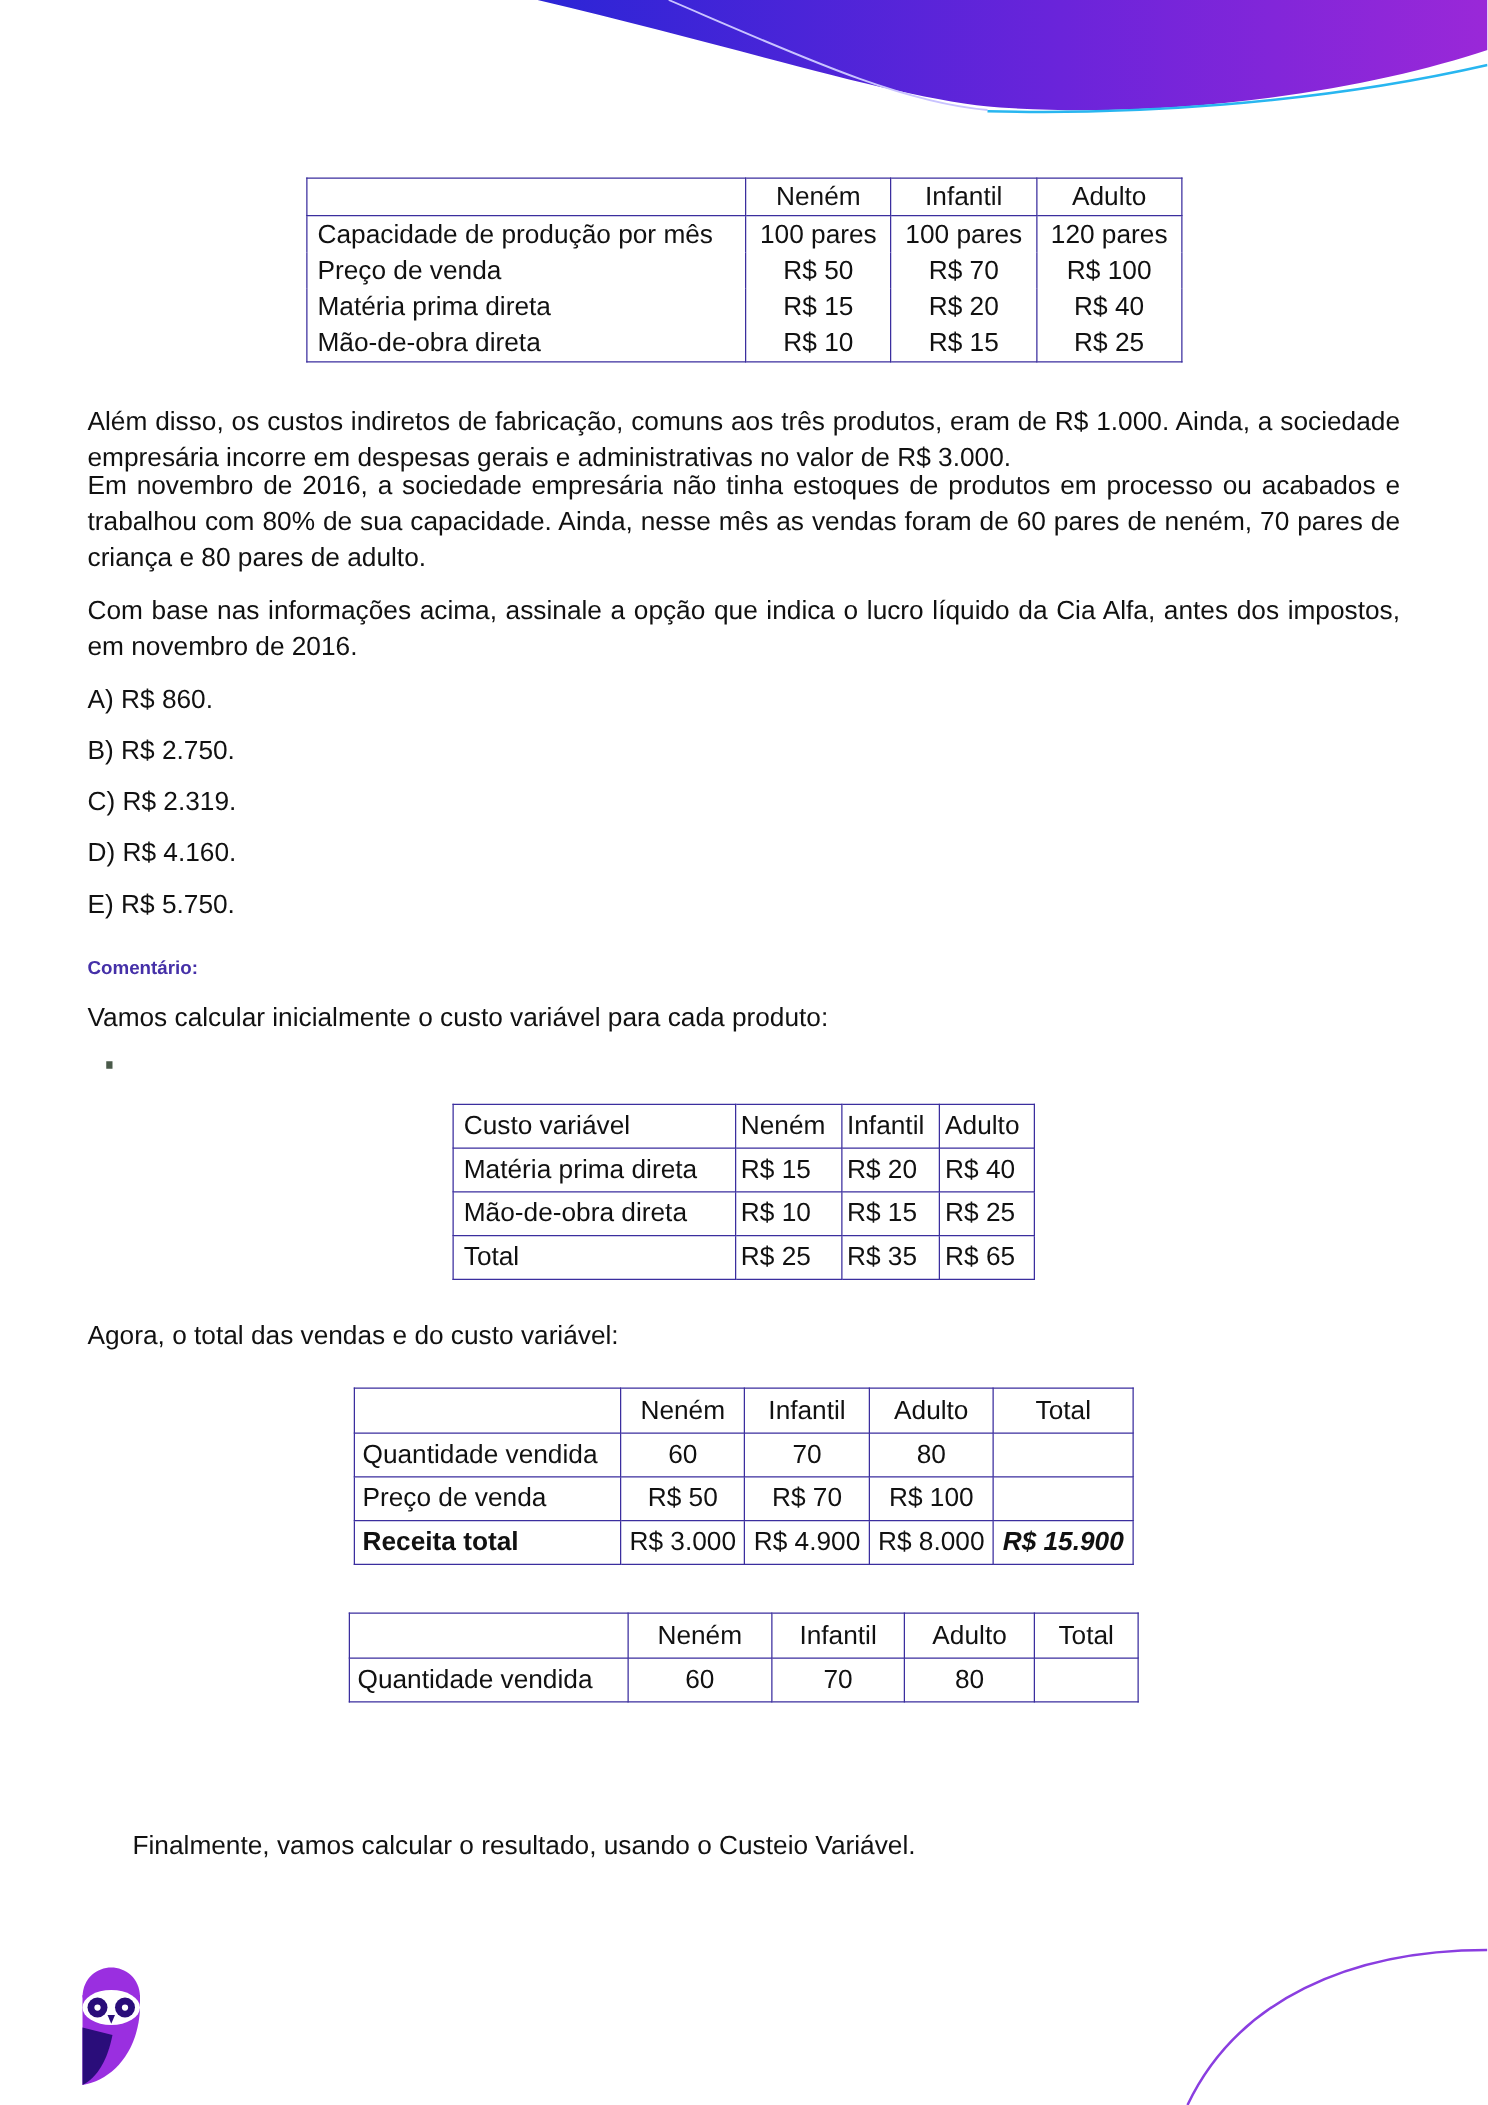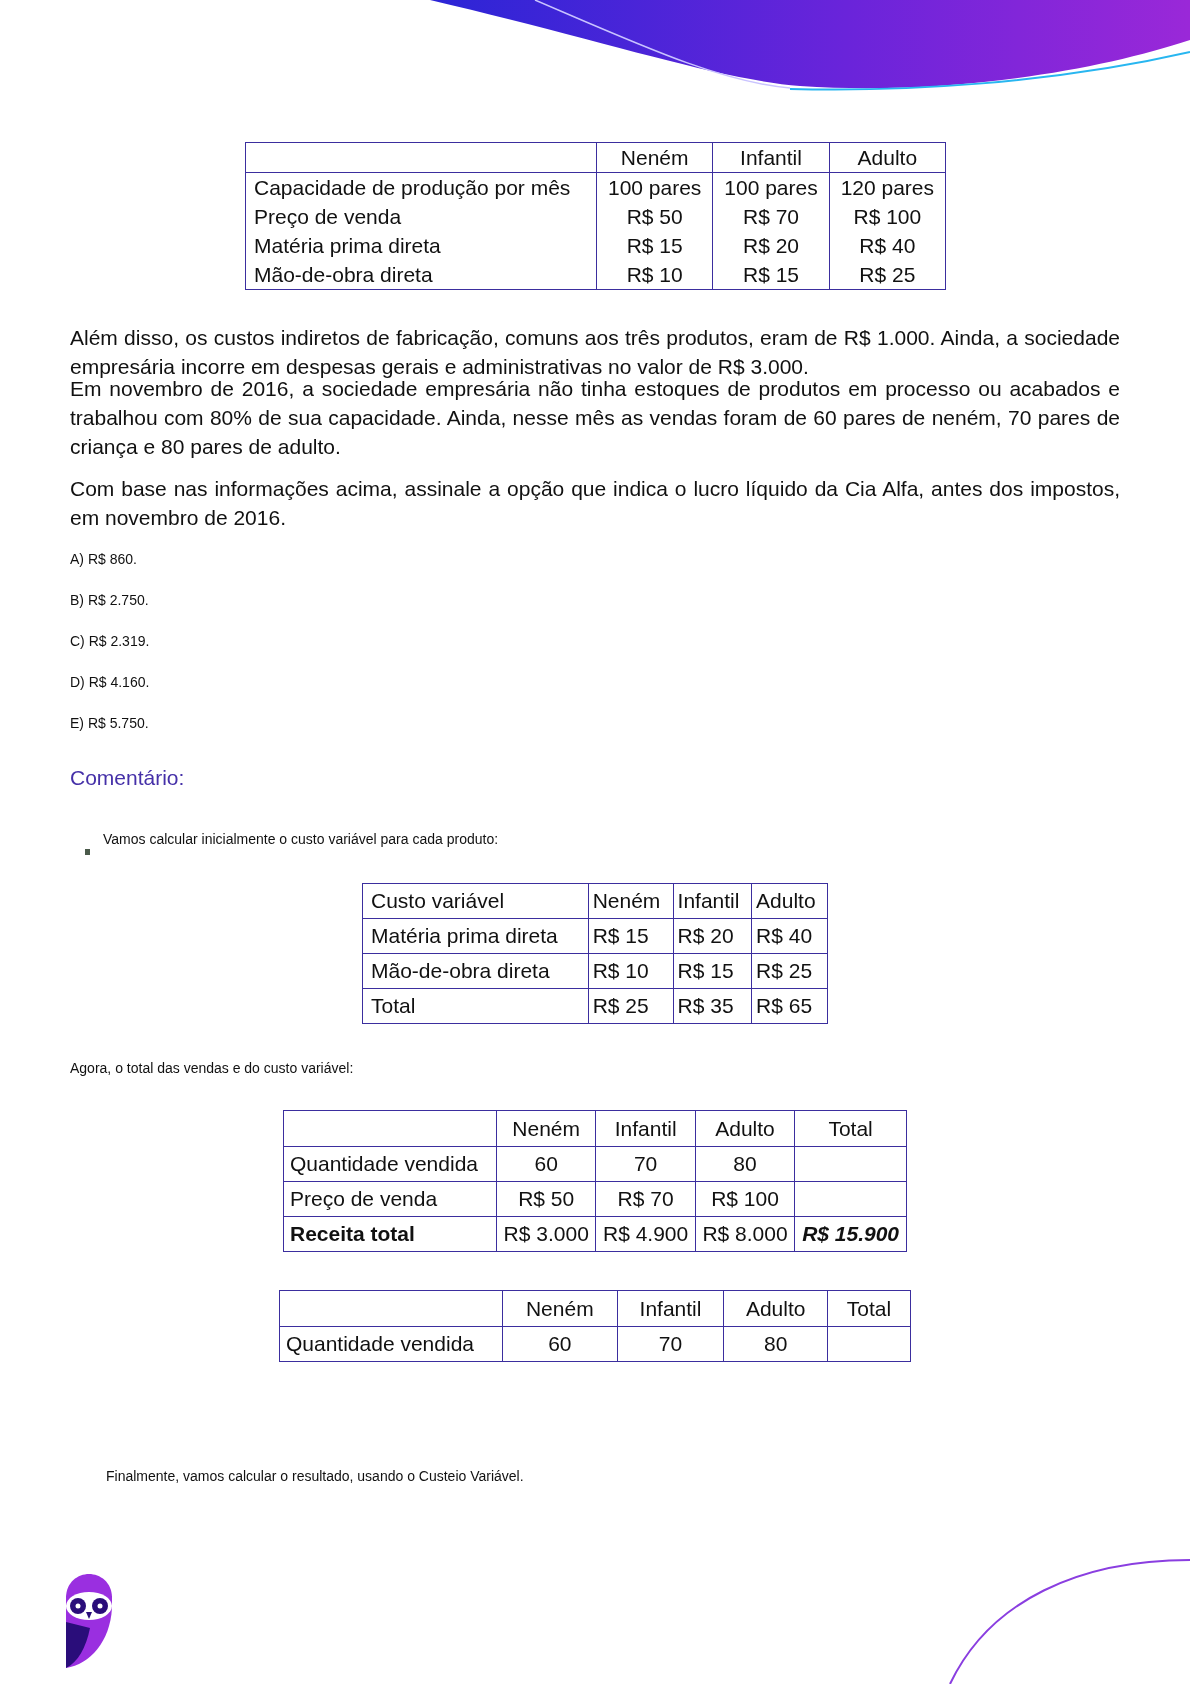--- a/index.html
+++ b/index.html
@@ -19,22 +19,22 @@
 
   
   #t1 td { border-top:none; border-bottom:none; height:29px; }
   #t1 tr:first-child td { border-top:1.3px solid #3b2e9e; border-bottom:1.3px solid #3b2e9e; }
   #t1 tr:last-child td { border-bottom:1.3px solid #3b2e9e; }
 
   .p {
     position:absolute; left:70px; width:1050px; font-size:21px; line-height:29px;
     text-align:justify; color:#111;
   }
-  .opt { position:absolute; left:70px; font-size:14px; line-height:29px;text-align:center; }
-  .comment { position:absolute; left:70px; top:766px; font-size:21px; font-weight:normal; color:#4530a8; }
+  .opt { position:absolute; left:70px; font-size:21px; line-height:29px;text-align:center; }
+  .comment { position:absolute; left:70px; top:766px; font-size:15px; font-weight:bold; color:#4530a8; }
   .cursor-mark { position:absolute; left:85px; top:849px; width:5px; height:6px; background:#4a5a4a; }
 </style>
 </head>
 <body>
 
 <svg class="deco-top" viewBox="0 0 1190 110">
   <defs>
     <linearGradient id="wg" x1="0" y1="0" x2="1" y2="0">
       <stop offset="0" stop-color="#2b25d6"></stop>
       <stop offset="0.55" stop-color="#6a24da"></stop>
@@ -86,21 +86,21 @@
 <div class="p" style="top:474px;">Com base nas informações acima, assinale a opção que indica o lucro líquido da Cia Alfa, antes dos impostos, em novembro de 2016.</div>
 
 <div class="opt" style="top:545px;">A)  R$ 860.</div>
 <div class="opt" style="top:586px;">B)  R$ 2.750.</div>
 <div class="opt" style="top:627px;">C)  R$ 2.319.</div>
 <div class="opt" style="top:668px;">D)  R$ 4.160.</div>
 <div class="opt" style="top:709px;">E)  R$ 5.750.</div>
 
 <div class="comment">Comentário:</div>
 
-<div class="opt" style="top:825px;margin-left:33px;">Vamos calcular inicialmente o custo variável para cada produto:</div>
+<div class="opt" style="top:800px;">Vamos calcular inicialmente o custo variável para cada produto:</div>
 <div class="cursor-mark"></div>
 
 <table class="tbl" style="left:362px; top:883px; width:466px;">
   <tbody>
       <tr style="height:35px;">
     <td>Custo variável</td>
     <td style="padding:0 4px;">Neném</td>
     <td style="padding:0 4px;">Infantil</td>
     <td style="padding:0 4px;">Adulto</td>
   </tr>

